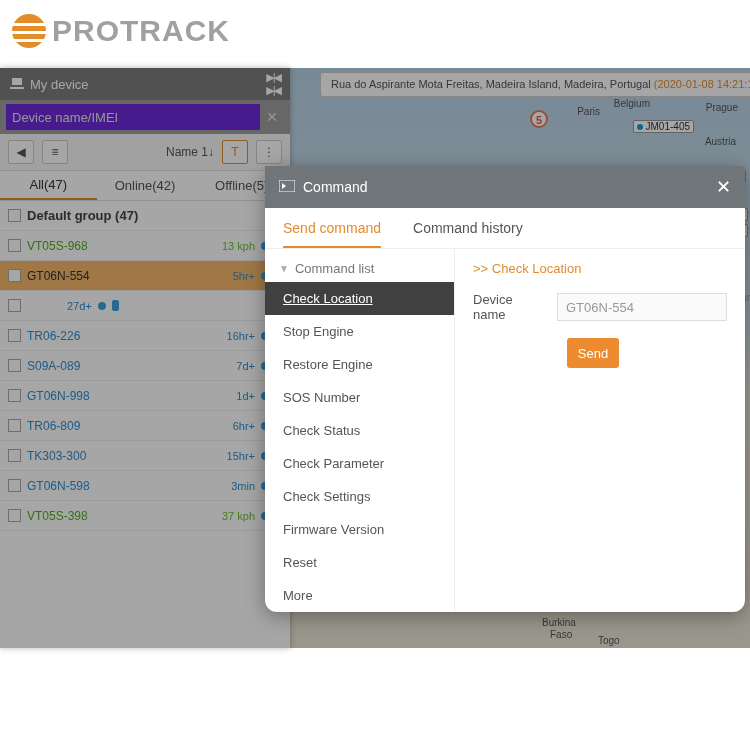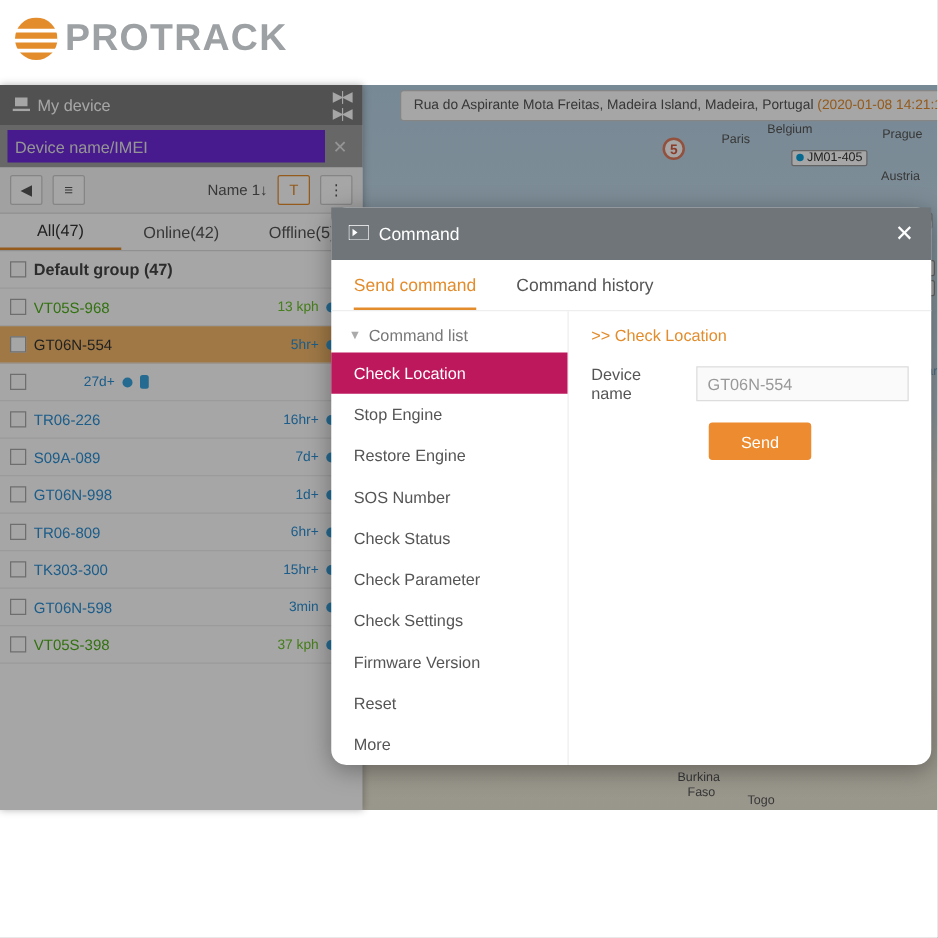--- a/index.html
+++ b/index.html
@@ -77,27 +77,27 @@
 
   .modal-tabs{display:flex;gap:32px;padding:12px 18px 0;border-bottom:1px solid #eee;font-size:14px;}
   .modal-tabs .mt{padding-bottom:10px;cursor:pointer;color:#555;}
   .modal-tabs .mt.active{color:#E38C2C;border-bottom:2px solid #E38C2C;}
 
   .modal-body{display:flex;min-height:360px;}
   .cmd-col{width:190px;border-right:1px solid #eee;padding-top:6px;}
   .cmd-hdr{display:flex;align-items:center;gap:6px;color:#777;font-size:13px;padding:6px 14px;}
   .cmd-hdr .tri{color:#aaa;font-size:10px;}
   .cmd-item{padding:9px 18px;font-size:13px;color:#555;cursor:pointer;}
-  .cmd-item.sel{background:#be185d;color:#fff;}
+  .cmd-item.sel{background:#404040;color:#fff;text-decoration:underline;}
 
   .form-col{flex:1;padding:12px 18px;}
   .form-ttl{color:#E38C2C;font-size:13px;margin-bottom:16px;}
   .form-row{display:flex;align-items:center;gap:14px;font-size:13px;color:#555;}
   .form-row input{width:170px;height:28px;border:1px solid #ddd;padding:0 8px;font-size:13px;color:#999;background:#fafafa;}
-  .send{margin-top:16px;margin-left:94px;width:82px;height:30px;background:#EC8B2F;color:#fff;border:none;border-radius:3px;font-size:13px;cursor:pointer;}
+  .send{margin-top:16px;margin-left:94px;width:52px;height:30px;background:#EC8B2F;color:#fff;border:none;border-radius:3px;font-size:13px;cursor:pointer;}
 </style>
 </head>
 <body>
 
 <div class="logo-wrap">
   <div class="logo">
     <div class="logo-mark"></div>
     <div class="logo-text">PROTRACK</div>
   </div>
 </div>

